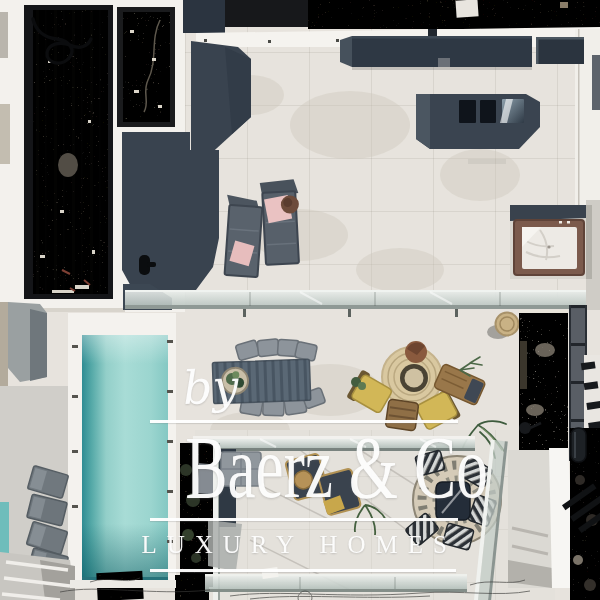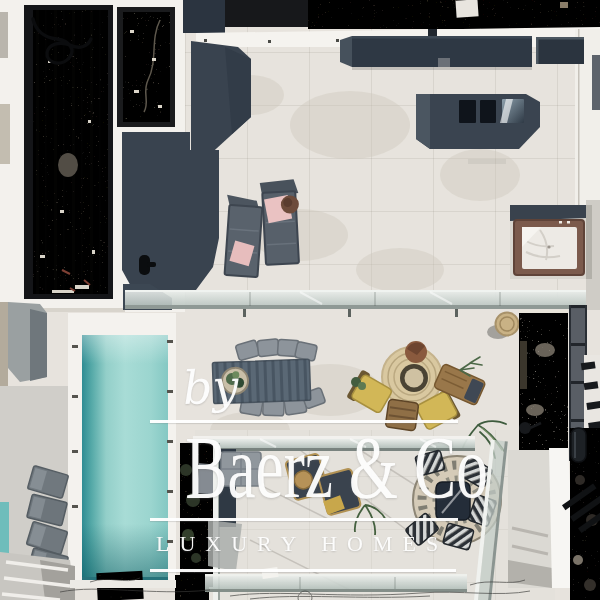--- a/index.html
+++ b/index.html
@@ -13,21 +13,21 @@
          transform:rotate(-2deg);opacity:.97;}
   .wm-line{position:absolute;left:150px;width:308px;height:3px;background:rgba(255,255,255,.96);
            box-shadow:0 1px 1px rgba(120,120,120,.25);}
   .wm-line-1{top:420px;}
   .wm-line-2{top:518px;}
   .wm-line-3{top:569px;width:306px;}
   .wm-title{position:absolute;left:139px;top:424px;width:330px;height:92px;line-height:88px;
             text-align:center;font-size:88px;white-space:nowrap;
             transform:scaleX(.72);transform-origin:50% 50%;
             text-shadow:0 1px 3px rgba(110,110,110,.3);opacity:.97;}
-  .wm-sub{position:absolute;left:146px;top:531px;width:330px;text-align:left;font-size:22px;
+  .wm-sub{position:absolute;left:127px;top:531px;width:330px;text-align:right;font-size:25px;
           letter-spacing:10px;text-indent:10px;white-space:nowrap;
           text-shadow:0 1px 2px rgba(110,110,110,.3);opacity:.97;}
 </style>
 </head>
 <body>
 
 <div class="stage">
 
 <svg class="scene-svg" viewBox="0 0 600 600" xmlns="http://www.w3.org/2000/svg">
   <defs>

